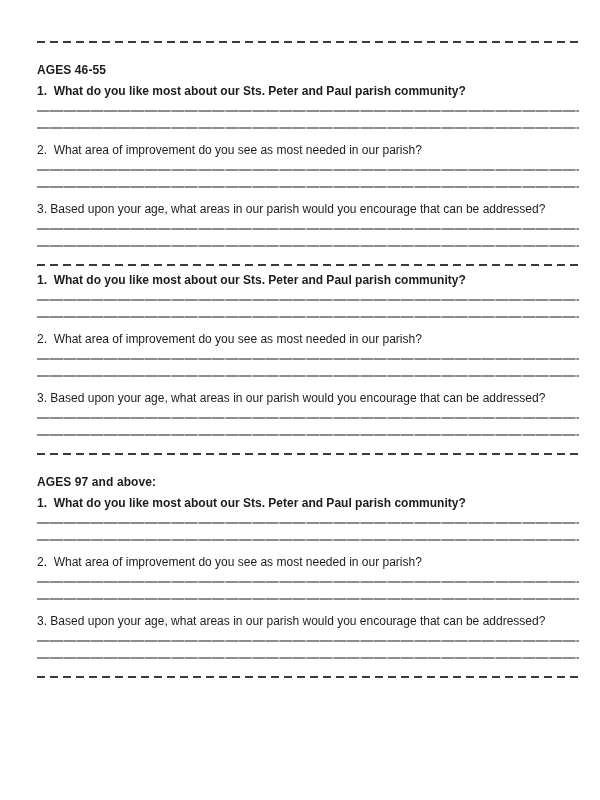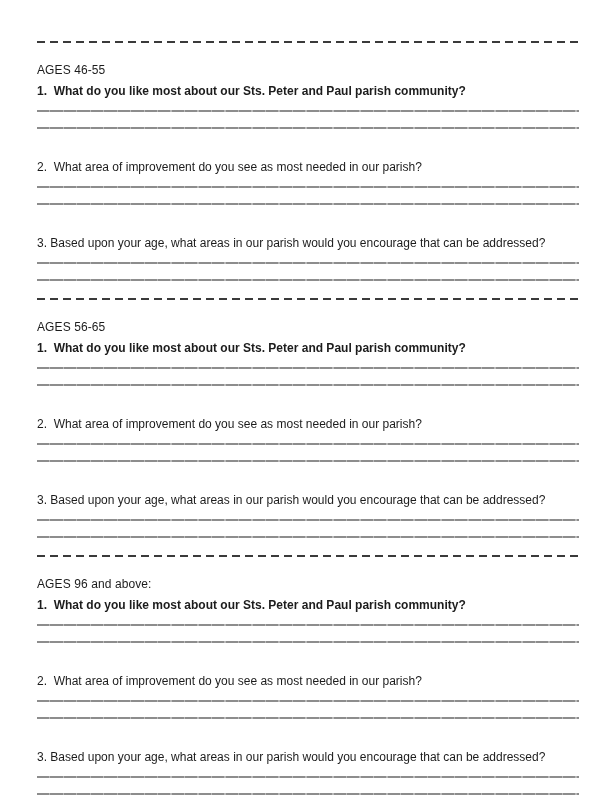--- a/index.html
+++ b/index.html
@@ -24,29 +24,29 @@
   .dashed-sep {
     height: 2px;
     background: repeating-linear-gradient(90deg,
       #3a3a3a 0px, #3a3a3a 8px,
       transparent 8px, transparent 13px);
   }
   .section-heading {
     margin-top: 21px;
     font-size: 12px;
     line-height: 13px;
-    font-weight: normal;
+    font-weight: bold;
     letter-spacing: 0.1px;
     white-space: pre-wrap;
   }
   .section:first-of-type .section-heading {
     margin-top: 7px;
   }
   .question {
-    margin-top: 32px;
+    margin-top: 15px;
     font-size: 12px;
     line-height: 13px;
     white-space: pre-wrap;
   }
   .question.first-question {
     margin-top: 8px;
     font-weight: bold;
   }
   .answer-line {
     height: 2px;
@@ -81,39 +81,38 @@
     <div class="answer-line"></div>
 
     <div class="question">3. Based upon your age, what areas in our parish would you encourage that can be addressed?</div>
     <div class="answer-line first-line"></div>
     <div class="answer-line"></div>
 
     <div class="dashed-sep section-end"></div>
   </div>
 
   <div class="section">
-    <div class="section-heading">AGES 56-65</div>
 
     <div class="question first-question">1.  What do you like most about our Sts. Peter and Paul parish community?</div>
     <div class="answer-line first-line"></div>
     <div class="answer-line"></div>
 
     <div class="question">2.  What area of improvement do you see as most needed in our parish?</div>
     <div class="answer-line first-line"></div>
     <div class="answer-line"></div>
 
     <div class="question">3. Based upon your age, what areas in our parish would you encourage that can be addressed?</div>
     <div class="answer-line first-line"></div>
     <div class="answer-line"></div>
 
     <div class="dashed-sep section-end"></div>
   </div>
 
   <div class="section">
-    <div class="section-heading">AGES 96 and above:</div>
+    <div class="section-heading">AGES 97 and above:</div>
 
     <div class="question first-question">1.  What do you like most about our Sts. Peter and Paul parish community?</div>
     <div class="answer-line first-line"></div>
     <div class="answer-line"></div>
 
     <div class="question">2.  What area of improvement do you see as most needed in our parish?</div>
     <div class="answer-line first-line"></div>
     <div class="answer-line"></div>
 
     <div class="question">3. Based upon your age, what areas in our parish would you encourage that can be addressed?</div>

